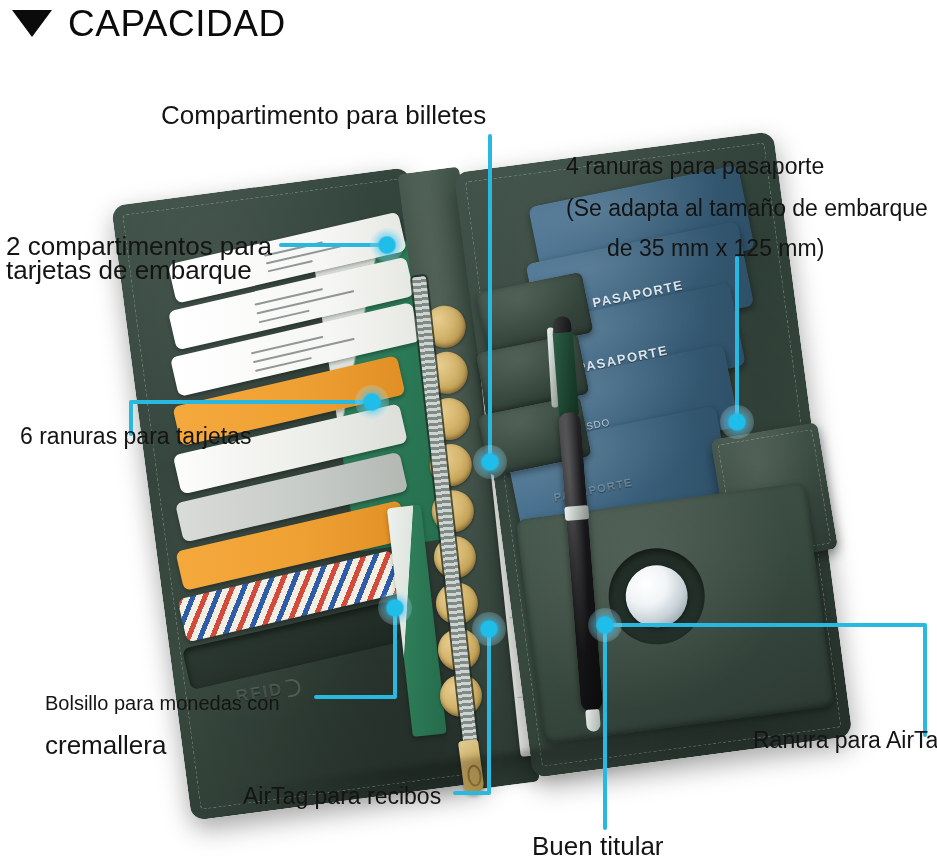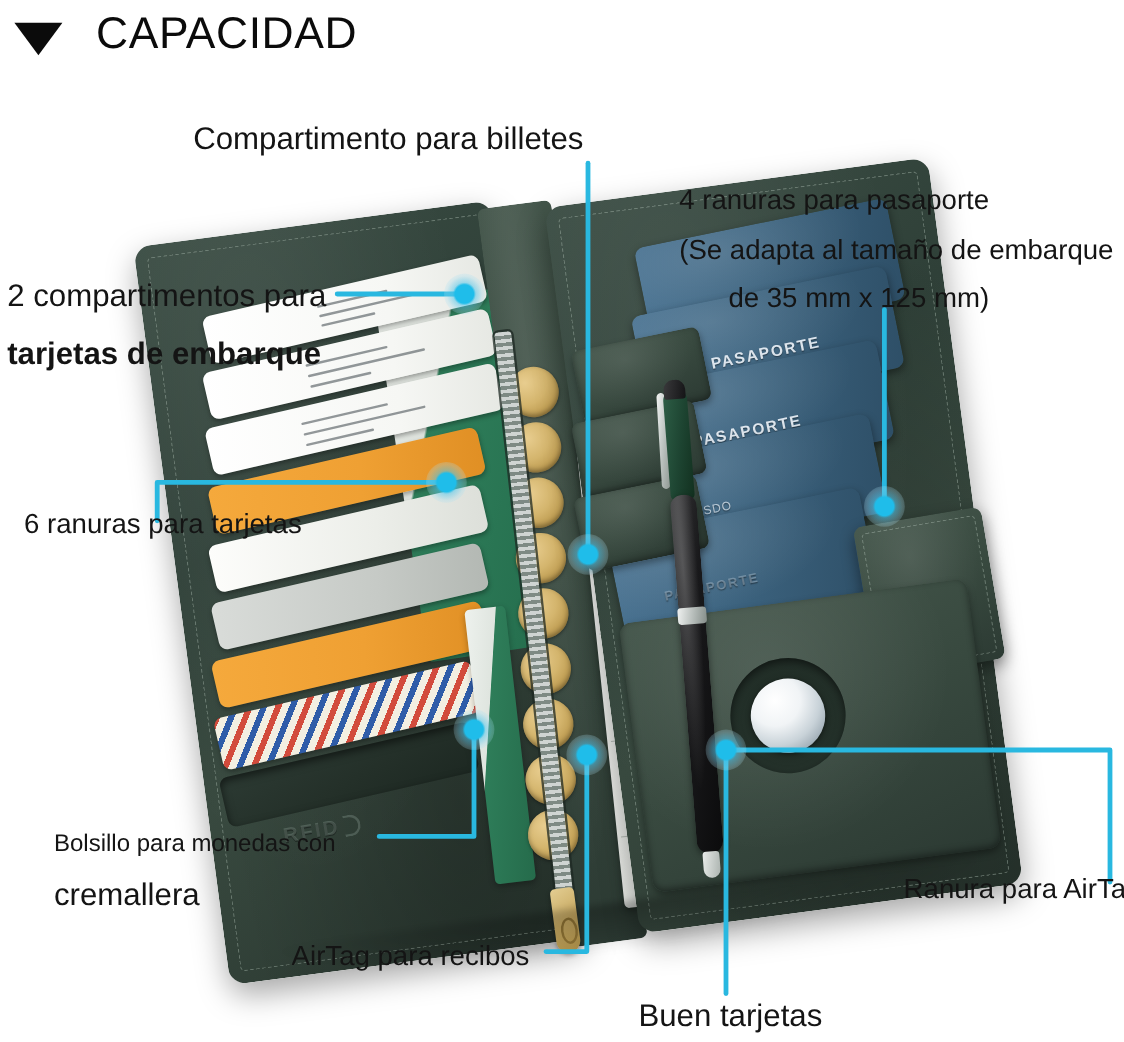--- a/index.html
+++ b/index.html
@@ -19,22 +19,22 @@
     background: #ffffff;
     overflow: hidden;
   }
 
   
   #heading {
     position: absolute;
     left: 12px;
     top: 0px;
     display: flex;
-    align-items: flex-end;
-    gap: 28px;
+    align-items: center;
+    gap: 16px;
     height: 46px;
   }
   #heading .tri {
     width: 0; height: 0;
     border-left: 20px solid transparent;
     border-right: 20px solid transparent;
     border-top: 27px solid #0b0b0b;
     display: block;
   }
   #heading .htext {
@@ -530,30 +530,30 @@
   <div class="dot" style="left:387px; top:245px;"></div>
   <div class="dot" style="left:737px; top:422px;"></div>
   <div class="dot" style="left:372px; top:402px;"></div>
   <div class="dot" style="left:395px; top:608px;"></div>
   <div class="dot" style="left:489px; top:629px;"></div>
   <div class="dot" style="left:605px; top:625px;"></div>
 
   <div class="label l-big" style="left:161px; top:97px;">Compartimento para billetes</div>
 
   <div class="label l-big" style="left:6px; top:228px;">2 compartimentos para</div>
-  <div class="label l-big" style="left:6px; top:276px;font-weight:bold;">tarjetas de embarque</div>
+  <div class="label l-big" style="left:6px; top:252px;">tarjetas de embarque</div>
 
   <div class="label l-med" style="left:566px; top:150px;">4 ranuras para pasaporte</div>
   <div class="label l-med" style="left:566px; top:192px;">(Se adapta al tamaño de embarque</div>
   <div class="label l-med" style="left:607px; top:232px;">de 35 mm x 125 mm)</div>
 
   <div class="label l-med" style="left:20px; top:420px;">6 ranuras para tarjetas</div>
 
   <div class="label l-small" style="left:45px; top:689px;">Bolsillo para monedas con</div>
   <div class="label l-big" style="left:45px; top:727px;">cremallera</div>
 
   <div class="label l-med" style="left:243px; top:780px;">AirTag para recibos</div>
 
   <div class="label l-med" style="left:753px; top:724px;">Ranura para AirTag</div>
 
-  <div class="label l-big" style="left:532px; top:828px;">Buen tarjetas</div>
+  <div class="label l-big" style="left:532px; top:828px;">Buen titular</div>
 
 </div>
 
 </body></html>

